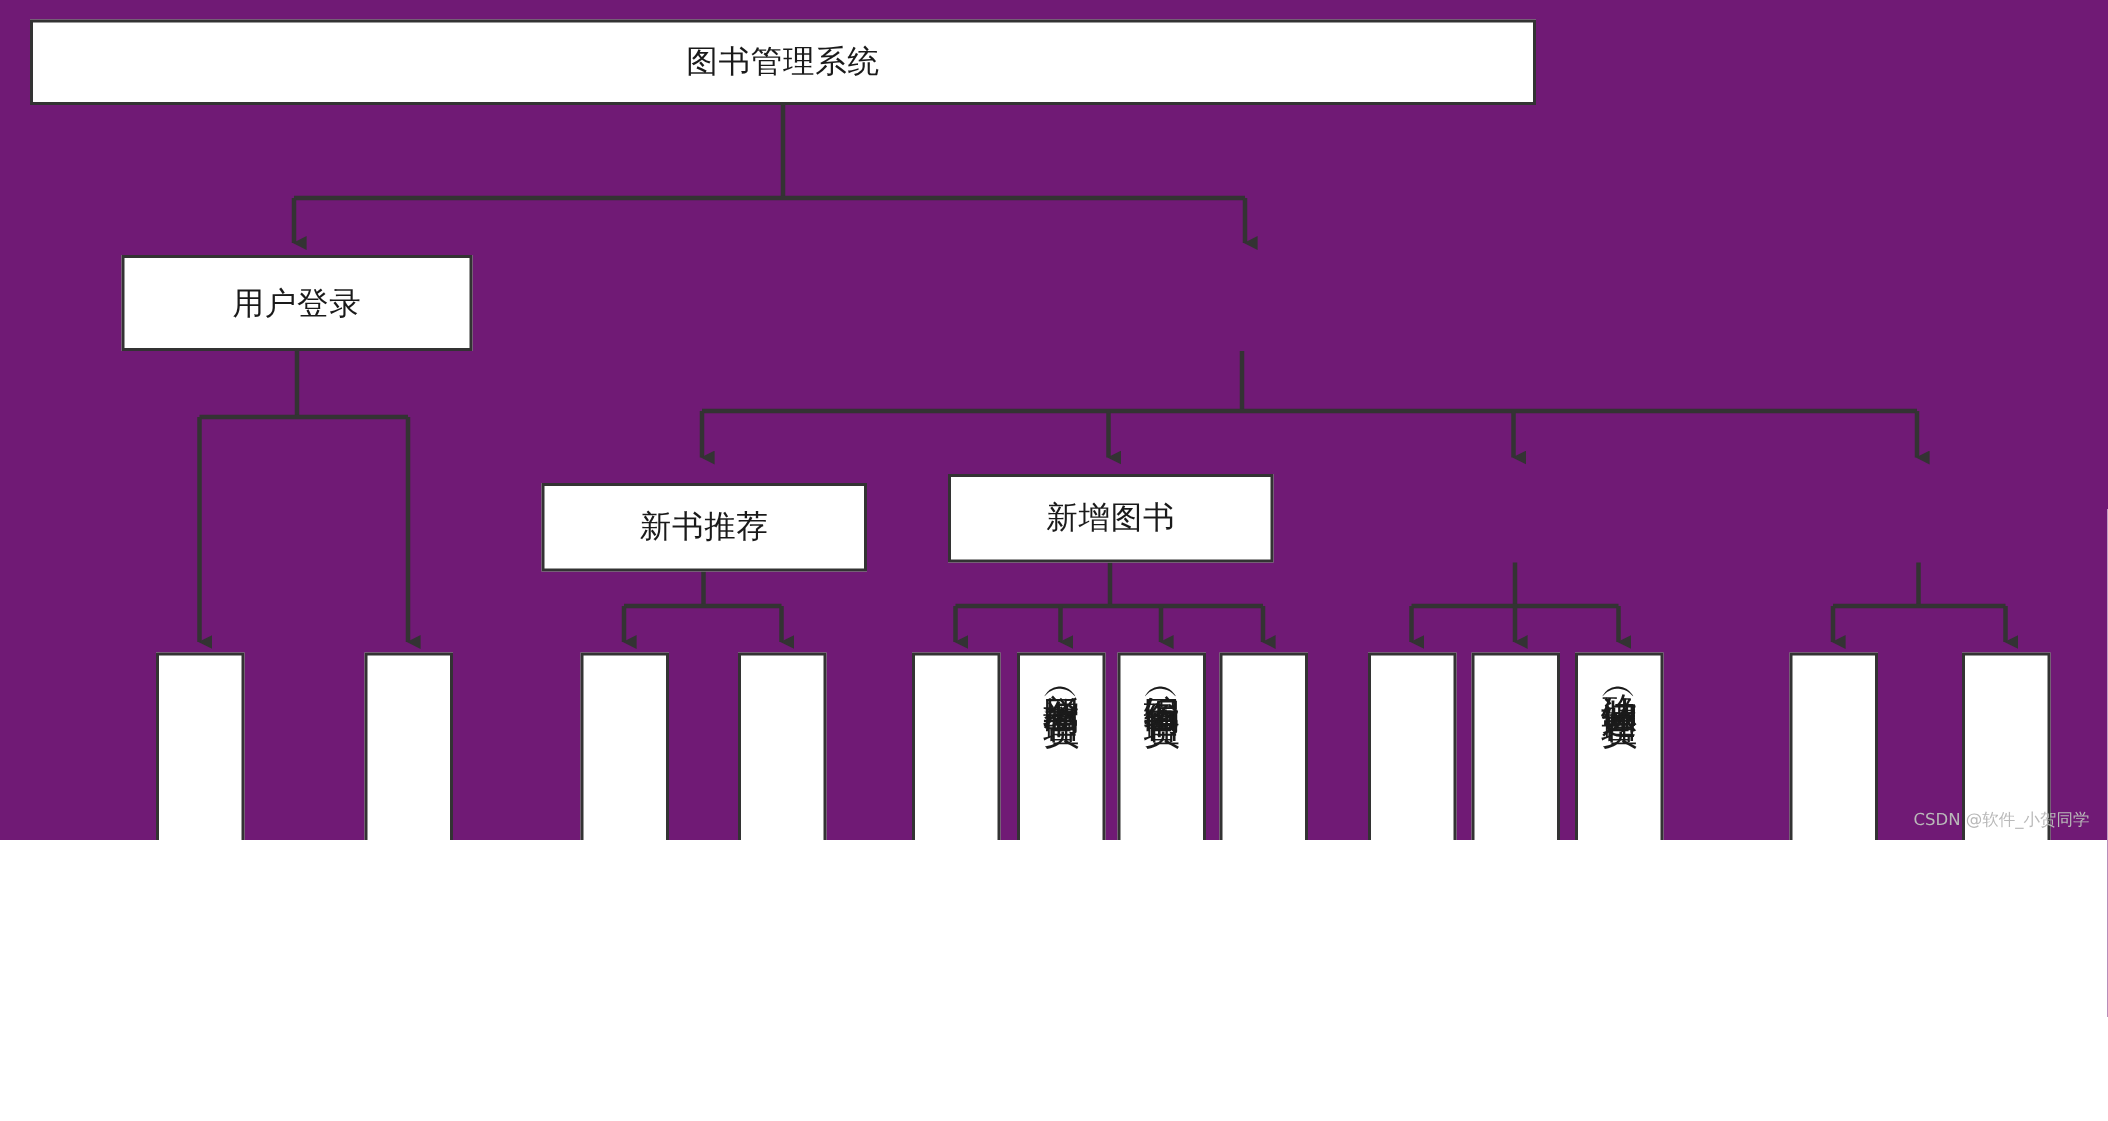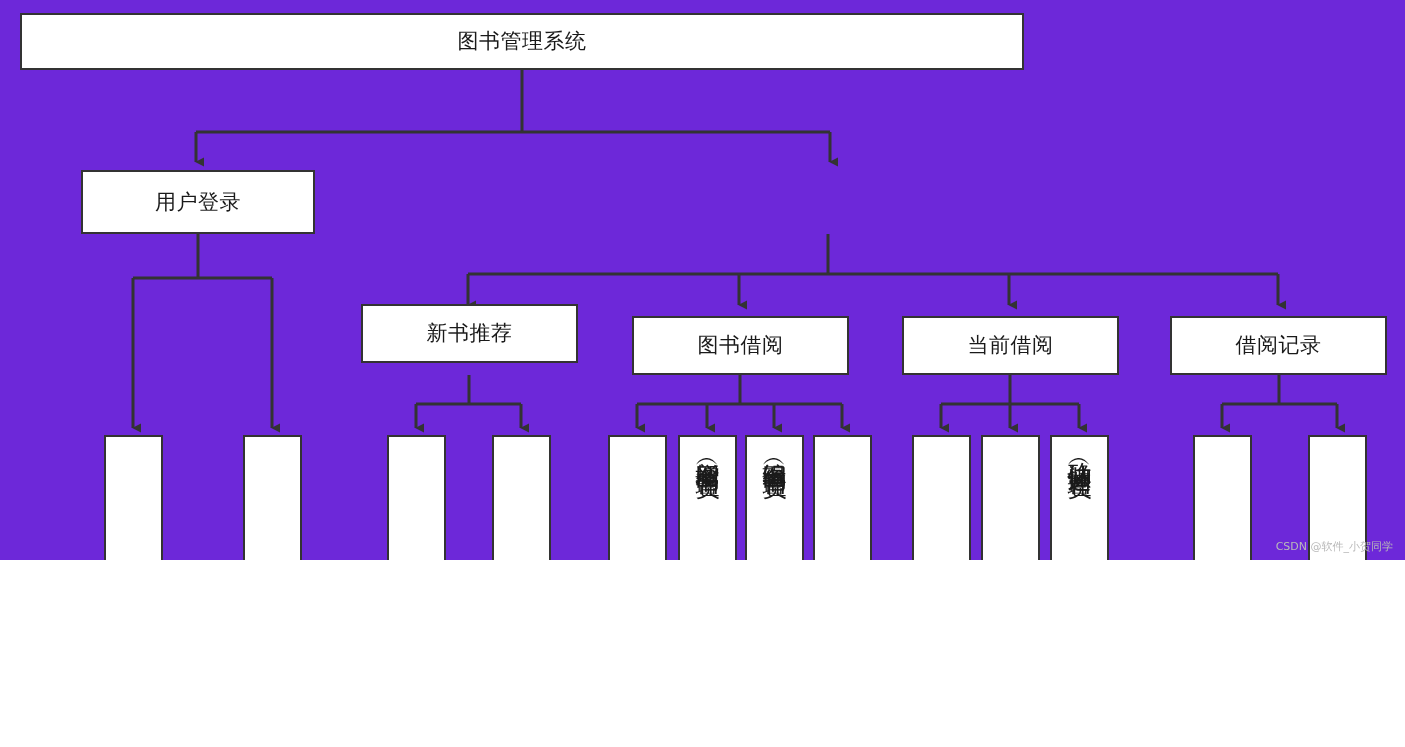--- a/index.html
+++ b/index.html
@@ -8,21 +8,21 @@
     padding: 0;
     background: #ffffff;
   }
   body {
     font-family: "DejaVu Sans", "Liberation Sans", sans-serif;
   }
   #canvas {
     position: relative;
     width: 1405px;
     height: 560px;
-    background: #6d28d9;
+    background: #701a75;
     overflow: hidden;
   }
   #edges {
     position: absolute;
     left: 0;
     top: 0;
     width: 1405px;
     height: 747px;
     pointer-events: none;
   }
@@ -132,31 +132,25 @@
   </svg>
 
   <div class="node h" style="left:20px; top:13px; width:1004px; height:57px;">
     <span class="label">图书管理系统</span>
   </div>
 
   <div class="node h" style="left:81px; top:170px; width:234px; height:64px;">
     <span class="label">用户登录</span>
   </div>
 
-  <div class="node h" style="left:361px; top:304px; width:217px; height:59px;justify-content:center;">
+  <div class="node h" style="left:361px; top:322px; width:217px; height:59px;justify-content:center;">
     <span class="label">新书推荐</span>
   </div>
   <div class="node h" style="left:632px; top:316px; width:217px; height:59px;">
-    <span class="label">图书借阅</span>
-  </div>
-  <div class="node h" style="left:902px; top:316px; width:217px; height:59px;">
-    <span class="label">当前借阅</span>
-  </div>
-  <div class="node h" style="left:1170px; top:316px; width:217px; height:59px;">
-    <span class="label">借阅记录</span>
+    <span class="label">新增图书</span>
   </div>
 
   <div class="node v mid" style="left:104px; top:435px; width:59px; height:300px;">
     <span class="label">用户登录</span>
   </div>
   <div class="node v mid" style="left:243px; top:435px; width:59px; height:300px;">
     <span class="label">注销登录</span>
   </div>
 
   <div class="node v mid" style="left:387px; top:435px; width:59px; height:300px;">

